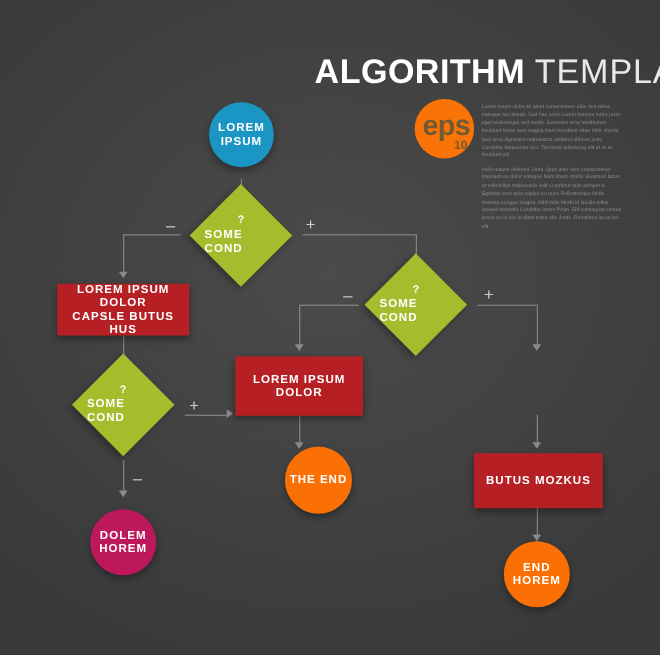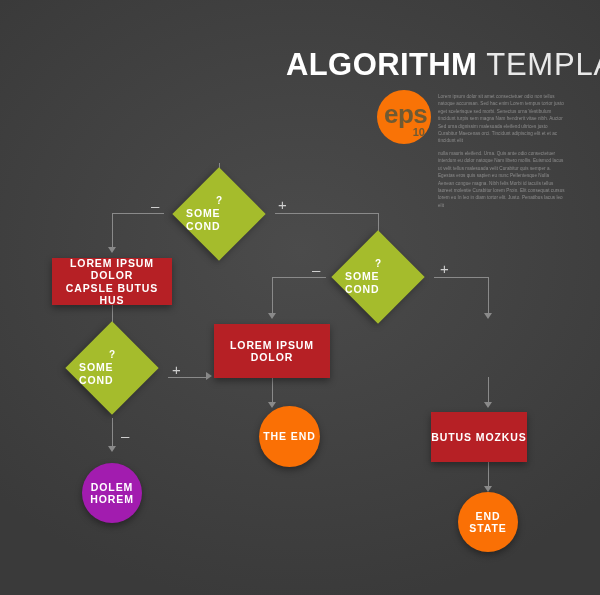--- a/index.html
+++ b/index.html
@@ -228,20 +228,24 @@
   <div class="line v" style="left:488px; top:462px; height:26px;"></div>
   <div class="arrow" style="left:483.5px; top:486px;"></div>
 
   <div class="sign" style="left:151px; top:198px;">–</div>
   <div class="sign" style="left:278px; top:197px;">+</div>
   <div class="sign" style="left:121px; top:428px;">–</div>
   <div class="sign" style="left:172px; top:362px;">+</div>
   <div class="sign" style="left:312px; top:262px;">–</div>
   <div class="sign" style="left:440px; top:261px;">+</div>
 
+  <div class="node circle" style="left:190px; top:93px; width:59px; height:59px; background:#1b95c3;">
+    <span class="node-label">LOREM
+IPSUM</span>
+  </div>
 
   <div class="diamond" style="left:186px; top:181px; width:66px; height:66px;">
     <div class="dia-shape" style="background:#a5bc2c;"></div>
     <div class="dia-text">
       <span class="dia-q">?</span>
       <span class="dia-t">SOME COND</span>
     </div>
   </div>
 
   <div class="node rect" style="left:52px; top:258px; width:120px; height:47px; background:#b62025;">
@@ -250,21 +254,21 @@
   </div>
 
   <div class="diamond" style="left:79px; top:335px; width:66px; height:66px;">
     <div class="dia-shape" style="background:#a5bc2c;"></div>
     <div class="dia-text">
       <span class="dia-q">?</span>
       <span class="dia-t">SOME COND</span>
     </div>
   </div>
 
-  <div class="node circle" style="left:82px; top:463px; width:60px; height:60px; background:#a21caf;">
+  <div class="node circle" style="left:82px; top:463px; width:60px; height:60px; background:#be185d;">
     <span class="node-label">DOLEM
 HOREM</span>
   </div>
 
   <div class="diamond" style="left:345px; top:244px; width:66px; height:66px;">
     <div class="dia-shape" style="background:#a5bc2c;"></div>
     <div class="dia-text">
       <span class="dia-q">?</span>
       <span class="dia-t">SOME COND</span>
     </div>
@@ -273,22 +277,22 @@
   <div class="node rect" style="left:214px; top:324px; width:116px; height:54px; background:#b62025;">
     <span class="node-label">LOREM IPSUM
 DOLOR</span>
   </div>
 
   <div class="node circle" style="left:241px; top:406px; width:61px; height:61px; background:#fa7005;margin-left:18px;">
     <span class="node-label">THE END</span>
   </div>
 
 
-  <div class="node rect" style="left:431px; top:412px; width:96px; height:50px; background:#b62025;">
+  <div class="node rect" style="left:431px; top:412px; width:117px; height:50px; background:#b62025;">
     <span class="node-label">BUTUS  MOZKUS</span>
   </div>
 
   <div class="node circle" style="left:458px; top:492px; width:60px; height:60px; background:#fa7005;">
     <span class="node-label">END
-STATE</span>
+HOREM</span>
   </div>
 
 </div>
 
 </body></html>

